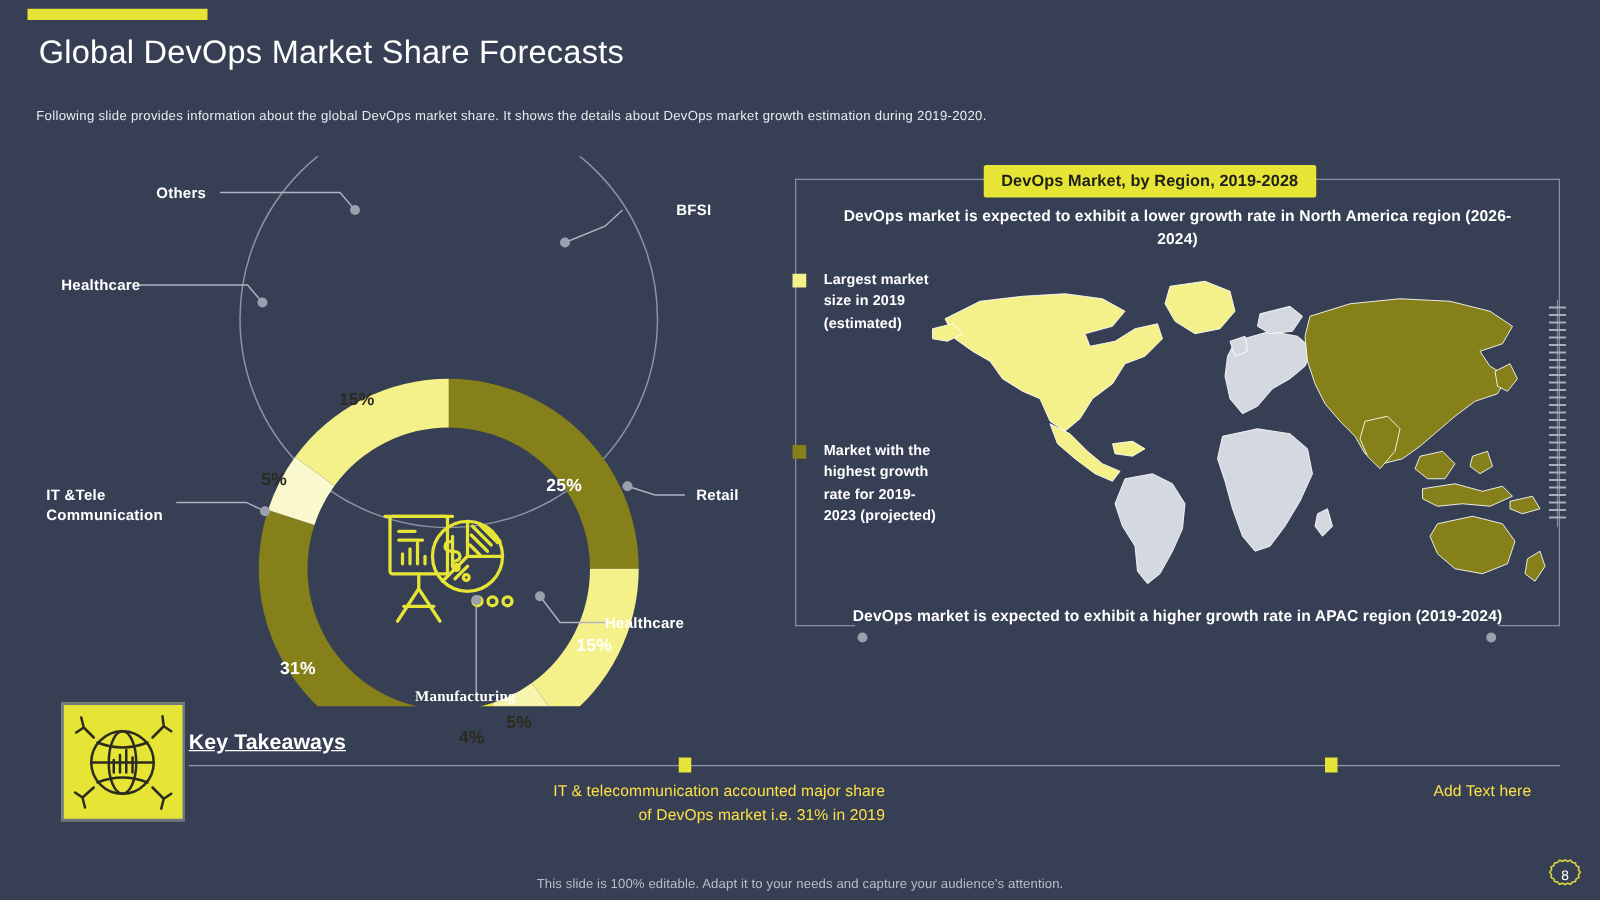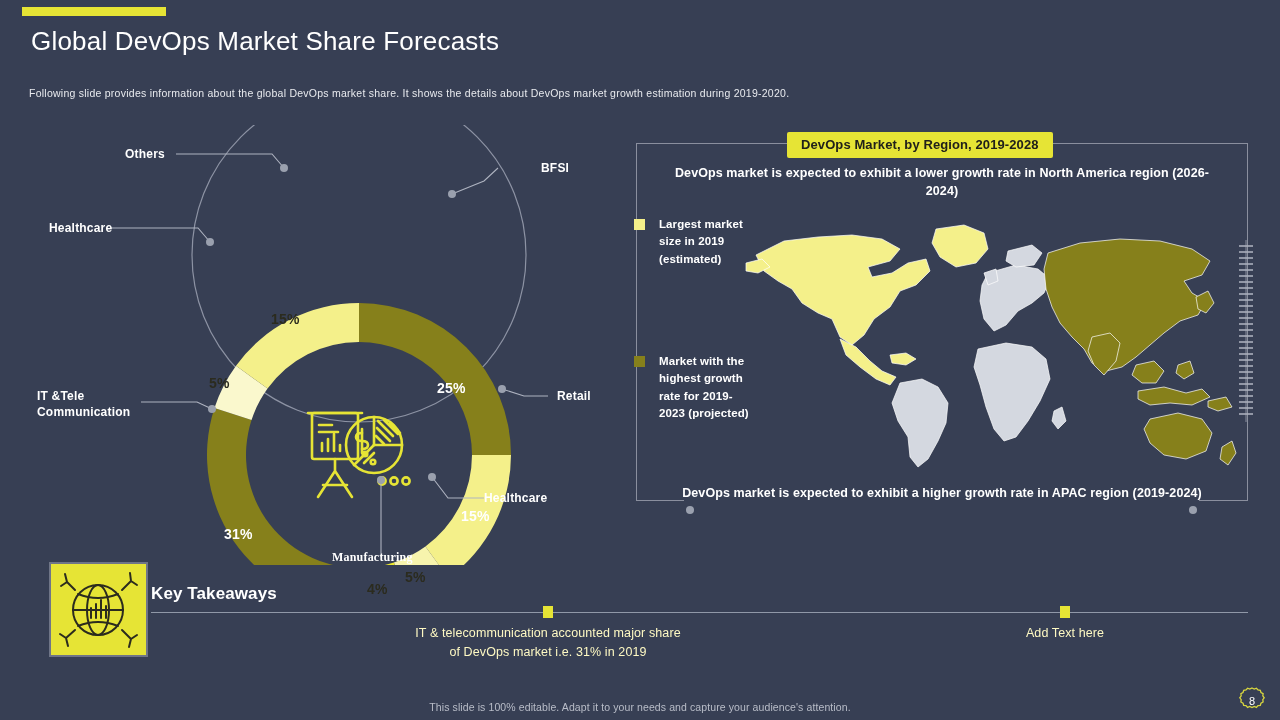--- a/index.html
+++ b/index.html
@@ -103,31 +103,31 @@
     position:absolute; right:27px; top:240px; width:14px; height:182px;
   }
 
   
   .kt-icon-box{
     position:absolute; left:49px; top:562px; width:99px; height:95px;
     background:#e6e435; border:2px solid #6f7587;
   }
   .kt-title{
     position:absolute; left:151px; top:584px;
-    font-size:17px; font-weight:bold; color:#ffffff; letter-spacing:.1px;
+    font-size:17px; font-weight:bold; color:#ffffff; letter-spacing:.1px;text-decoration:underline;
   }
   .kt-rule{
     position:absolute; left:151px; top:612px; width:1097px; height:1px;
     background:#9098a8;
   }
   .kt-marker{
     position:absolute; width:10px; height:12px; background:#e6e435; top:606px;
   }
   .kt-text{
-    position:absolute; text-align:center; font-size:12.5px; color:#fef9c3;
+    position:absolute; text-align:right; font-size:12.5px; color:#fde047;
     line-height:1.5; letter-spacing:.1px;
   }
 
   
   .footer-note{
     position:absolute; left:0; top:701px; width:1280px; text-align:center;
     font-size:10.5px; color:#b9bdc8; letter-spacing:.1px;
   }
   .page-badge{
     position:absolute; left:1237px; top:686px; width:30px; height:30px;

